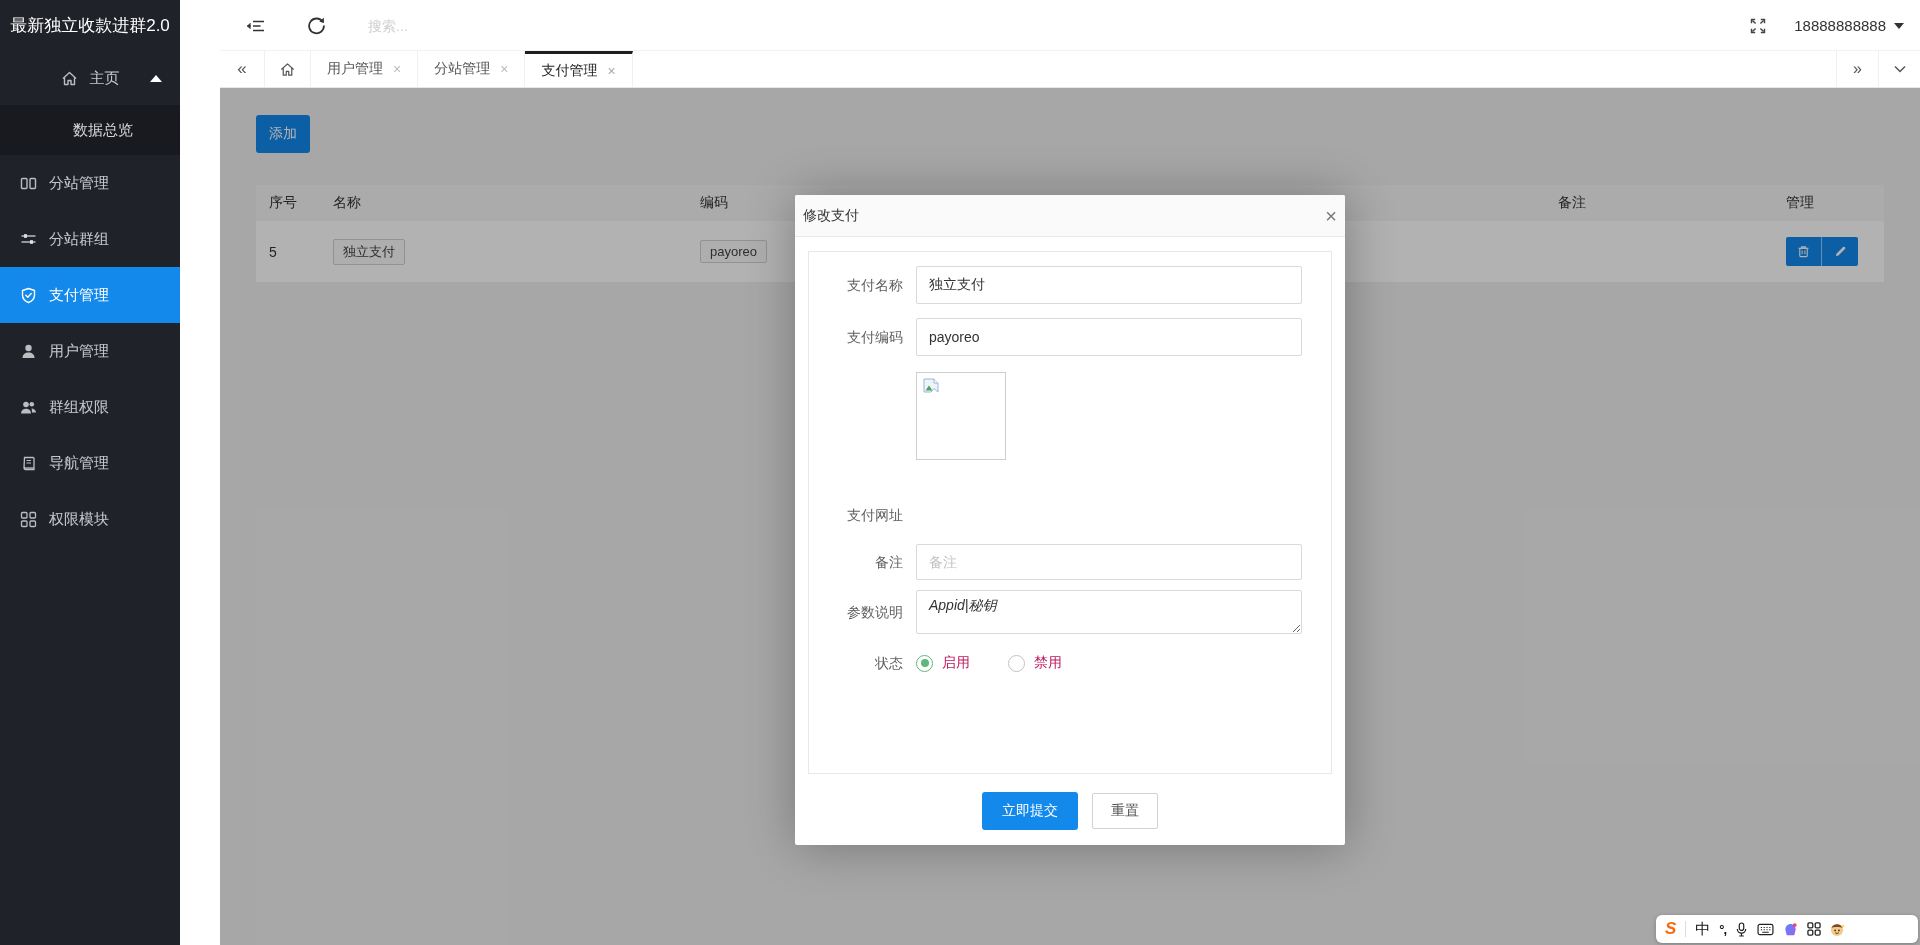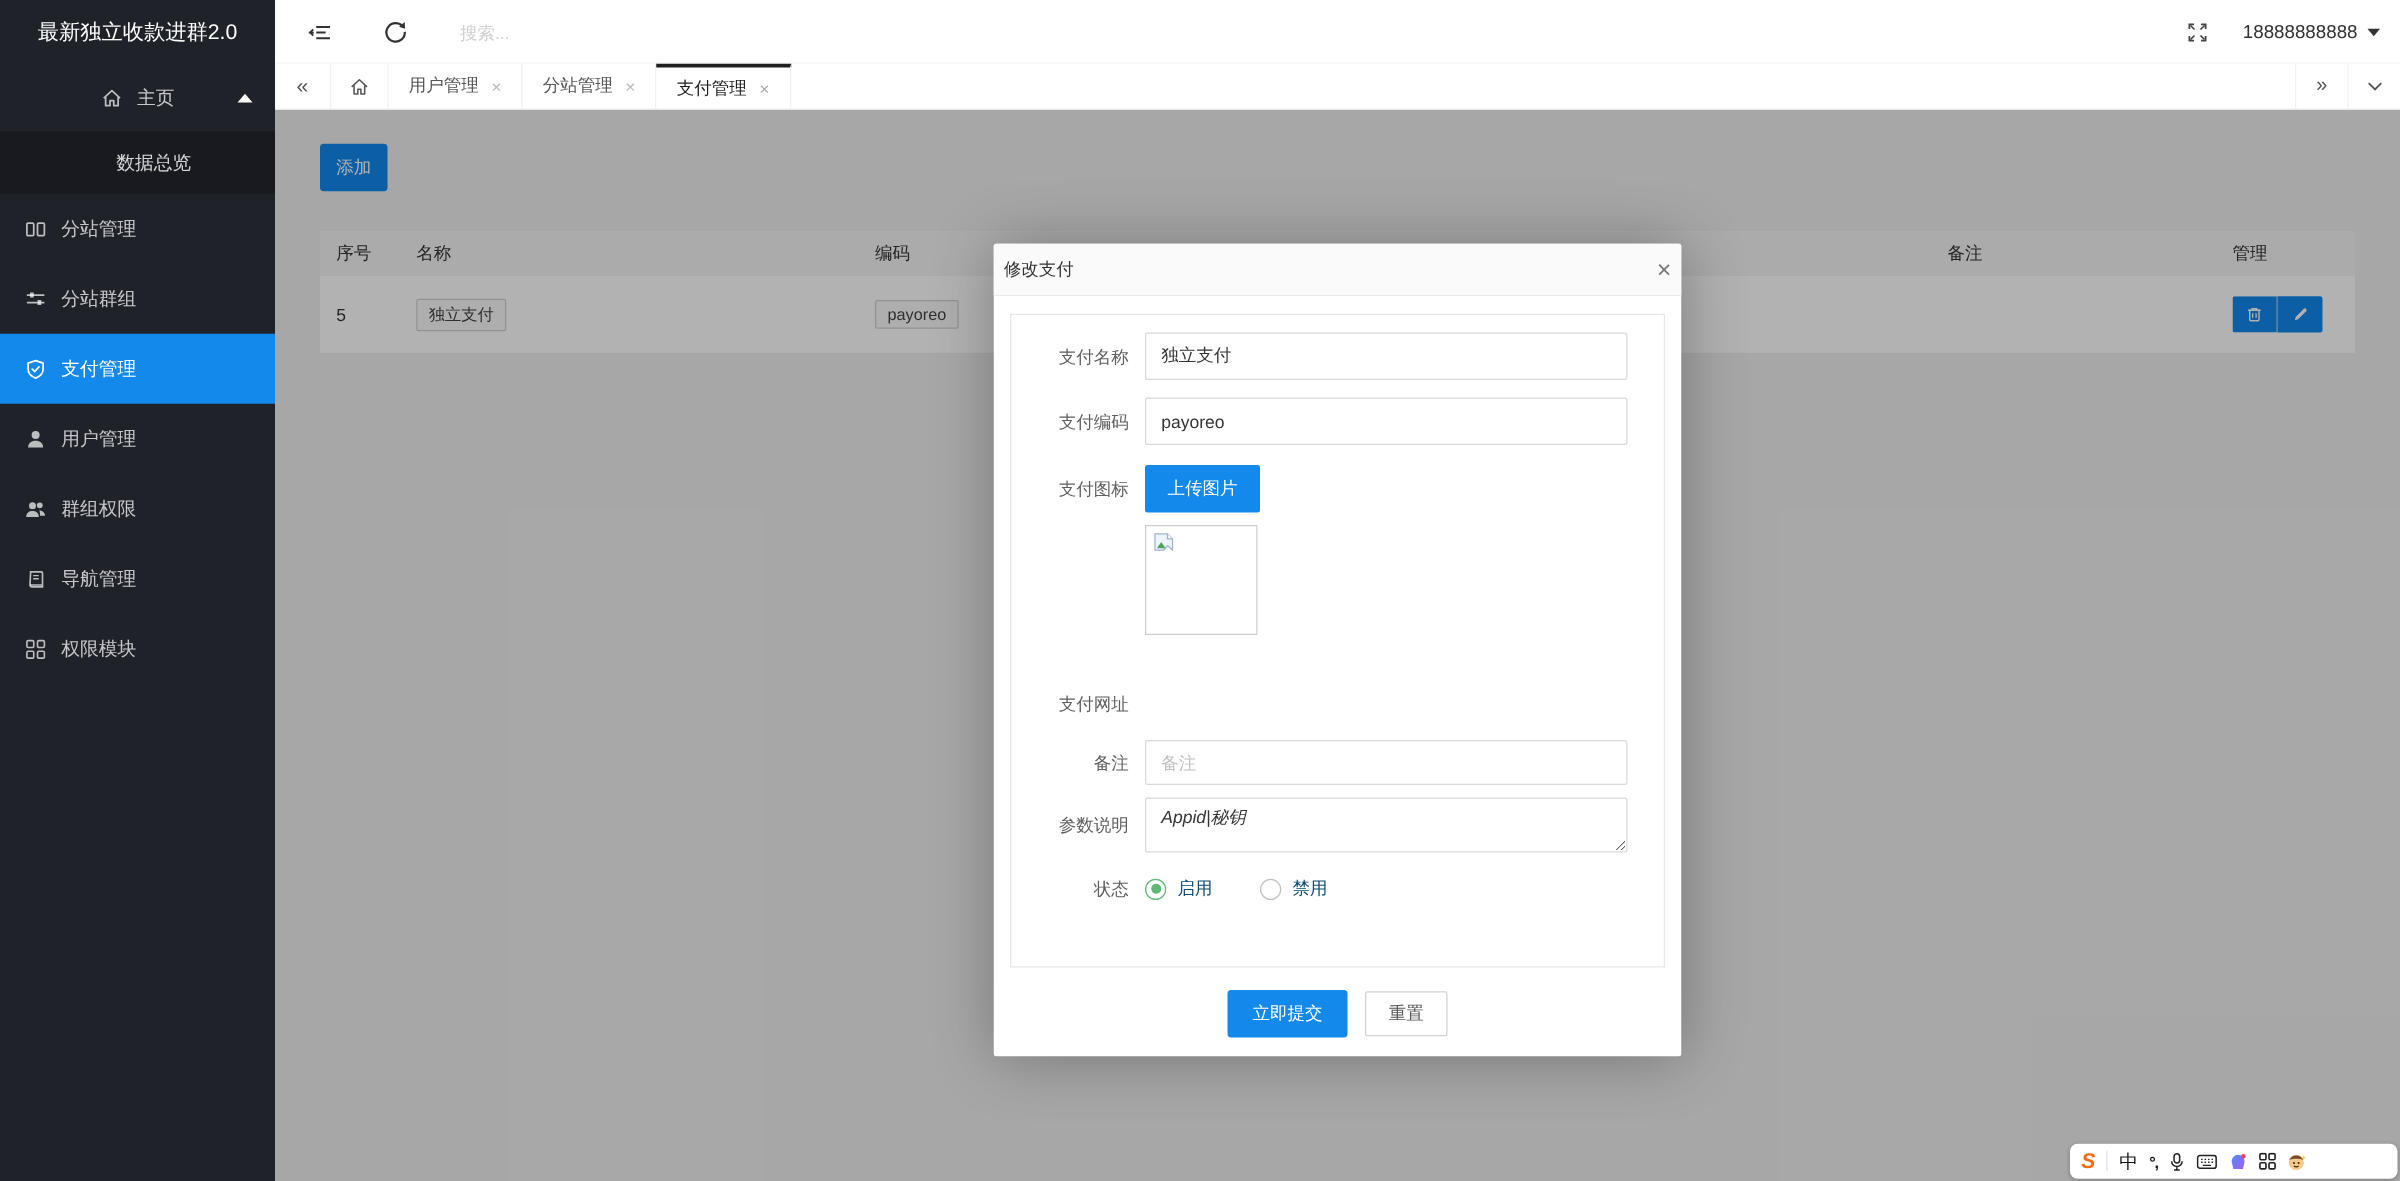--- a/index.html
+++ b/index.html
@@ -1,19 +1,19 @@
 <!DOCTYPE html>
 <html><head>
 <meta charset="utf-8">
 <style>
   * { margin:0; padding:0; box-sizing:border-box; }
   html,body { width:1920px; height:945px; overflow:hidden; font-family:"Liberation Sans","DejaVu Sans",sans-serif; background:#fff; }
 
   
-  .sidebar { position:absolute; left:0; top:0; width:220px; height:945px; background:#20222a; z-index:8; }
+  .sidebar { position:absolute; left:0; top:0; width:180px; height:945px; background:#20222a; z-index:8; }
   .logo { height:51px; line-height:51px; text-align:center; color:#fff; font-size:17px; white-space:nowrap; }
   .menu-item { height:56px; display:flex; align-items:center; padding:0 20px; color:rgba(255,255,255,.75); font-size:15px; cursor:pointer; position:relative; }
   .menu-item .mi-icon { width:17px; height:17px; margin-right:12px; display:inline-flex; color:rgba(255,255,255,.7); flex:0 0 17px; }
   .menu-item.active { background:#1389ec; color:#fff; }
   .menu-item.active .mi-icon { color:#fff; }
   .menu-item.home { height:54px;justify-content:center; }
   .submenu-item { height:50px; display:flex; align-items:center; padding-left:26px; background:#181a20; color:rgba(255,255,255,.82); font-size:15px; cursor:pointer;justify-content:center; }
   .caret-up { position:absolute; right:18px; width:0; height:0; border-left:6px solid transparent; border-right:6px solid transparent; border-bottom:7px solid #fff; }
 
   
@@ -71,21 +71,21 @@
   .text-input.sm { height:36px; }
   .text-input::placeholder { color:#c2c2c2; }
   .upload-btn { width:92px; height:38px; border-radius:2px; font-size:14px; }
   .img-box { width:90px; height:88px; border:1px solid #cfcfcf; background:#fff; padding:4px; }
   .param-area { width:386px; height:44px; border:1px solid #d9d9d9; border-radius:2px; padding:6px 12px; font-size:14px; color:#333; outline:none; resize:both; font-family:inherit;font-style:italic; }
   .radio-row { display:flex; align-items:center; height:22px; }
   .radio { display:flex; align-items:center; margin-right:38px; cursor:pointer; }
   .radio-circle { width:17px; height:17px; border-radius:50%; border:1px solid #c2c2c2; margin-right:9px; position:relative; background:#fff; }
   .radio.checked .radio-circle { border-color:#5fb878; }
   .radio.checked .radio-circle::after { content:""; position:absolute; left:3.5px; top:3.5px; width:8px; height:8px; border-radius:50%; background:#5fb878; }
-  .radio-label { font-size:14px; color:#0c4a6e; }
+  .radio-label { font-size:14px; color:#be185d; }
   .modal-footer { position:absolute; left:0; right:0; bottom:0; height:68px; display:flex; align-items:center; justify-content:center; gap:14px; }
   .submit-btn { height:38px; padding:0 20px; }
   .reset-btn { height:36px; padding:0 18px; background:#fff; border:1px solid #d2d2d2; border-radius:2px; color:#555; font-size:14px; font-family:inherit; cursor:pointer; }
 
   
   .ime-bar { position:absolute; right:2px; bottom:2px; width:262px; height:28px; background:#fff; border-radius:6px; box-shadow:0 1px 4px rgba(0,0,0,.25); display:flex; align-items:center; padding:0 9px; gap:9px; z-index:20; }
   .ime-item { display:flex; align-items:center; justify-content:center; cursor:pointer; }
   .sogou-s { color:#f9690e; font-weight:bold; font-style:italic; font-size:17px; }
   .ime-divider { width:1px; height:16px; background:#ddd; }
   .zh-mode { font-size:15px; color:#111; }
@@ -293,24 +293,20 @@
       <div class="form-row">
         <label class="form-label">支付名称</label>
         <input class="text-input" type="text" value="独立支付" style="">
       </div>
 
       <div class="form-row" style="margin-bottom:16px;">
         <label class="form-label">支付编码</label>
         <input class="text-input" type="text" value="payoreo" style="">
       </div>
 
-      <div class="form-row" style="margin-bottom:10px;">
-        <label class="form-label">支付图标</label>
-        <button class="btn-primary upload-btn">上传图片</button>
-      </div>
 
       <div class="form-row" style="margin-bottom:37px;">
         <span class="form-label"></span>
         <span class="img-box">
           <svg viewBox="0 0 20 18" width="20" height="18">
             <path d="M3 2 H13 L17 6 V15 L13 11.5 L10 15 L3 15 Z" fill="#eef4fb" stroke="#9db6cf" stroke-width="1"></path>
             <path d="M13 2 V6 H17" fill="#fff" stroke="#9db6cf" stroke-width="1"></path>
             <path d="M4.5 13.5 L8 8.5 L11.5 13.5 Z" fill="#54a253"></path>
           </svg>
         </span>

